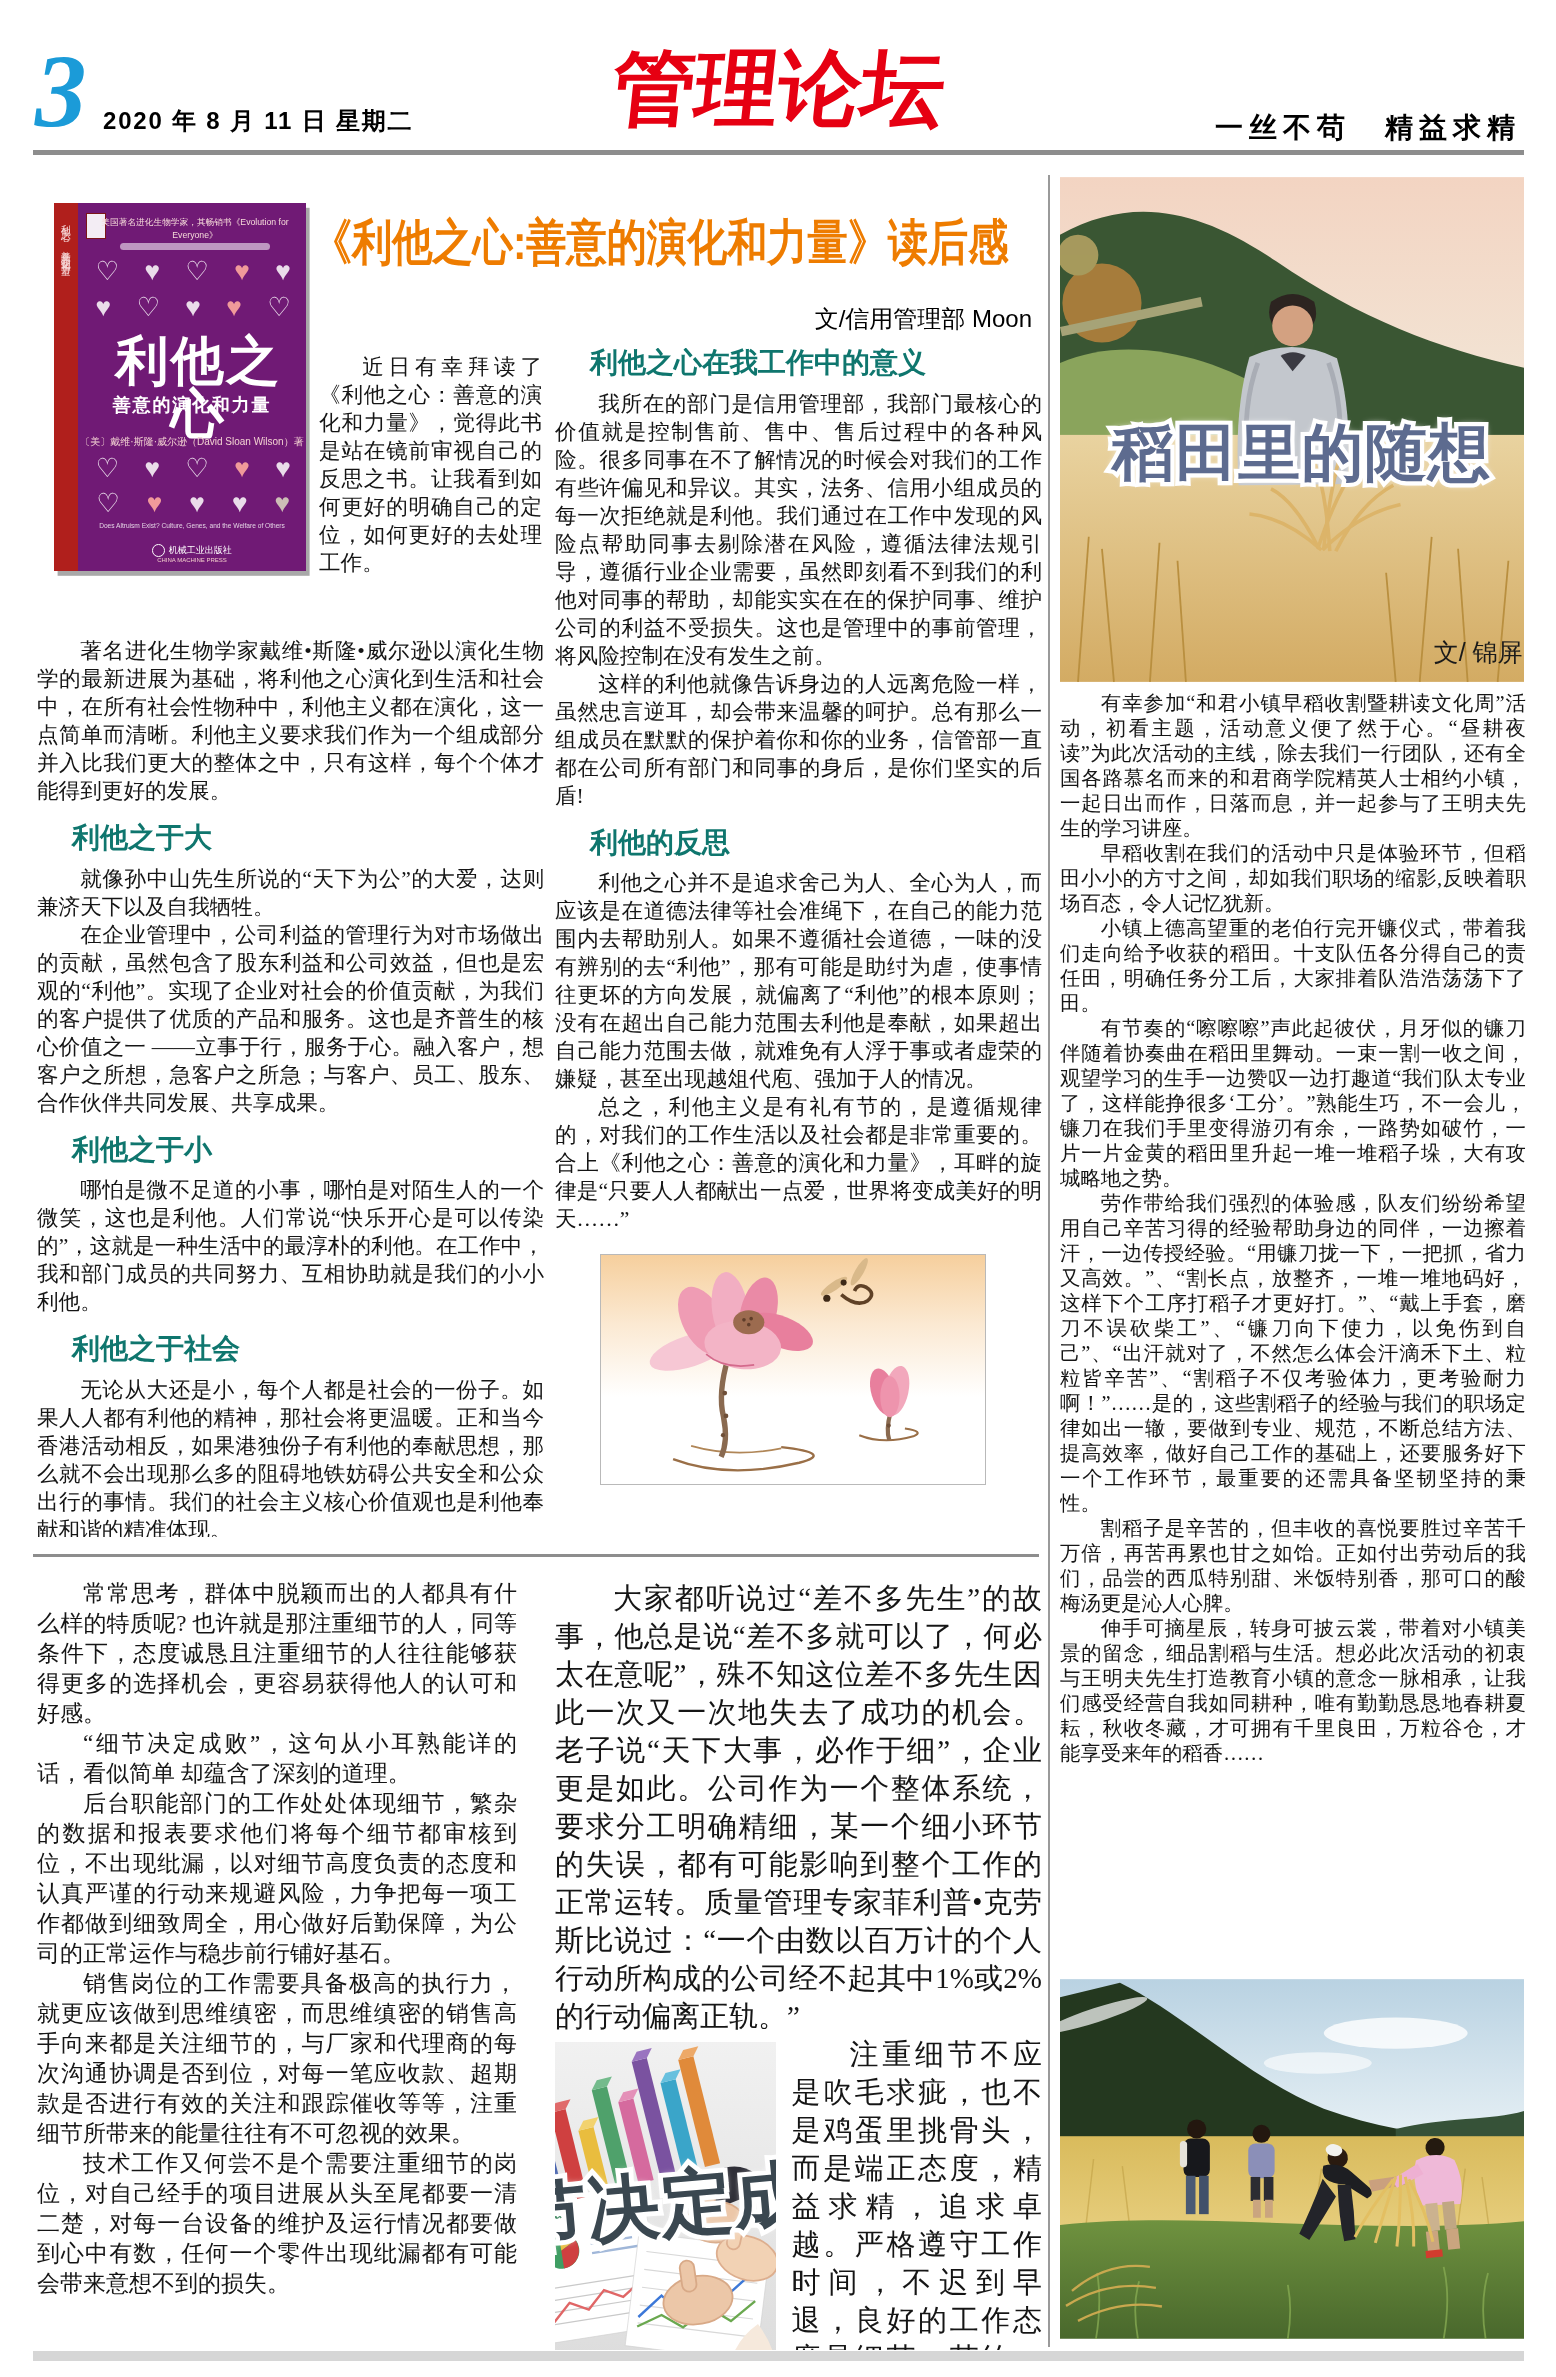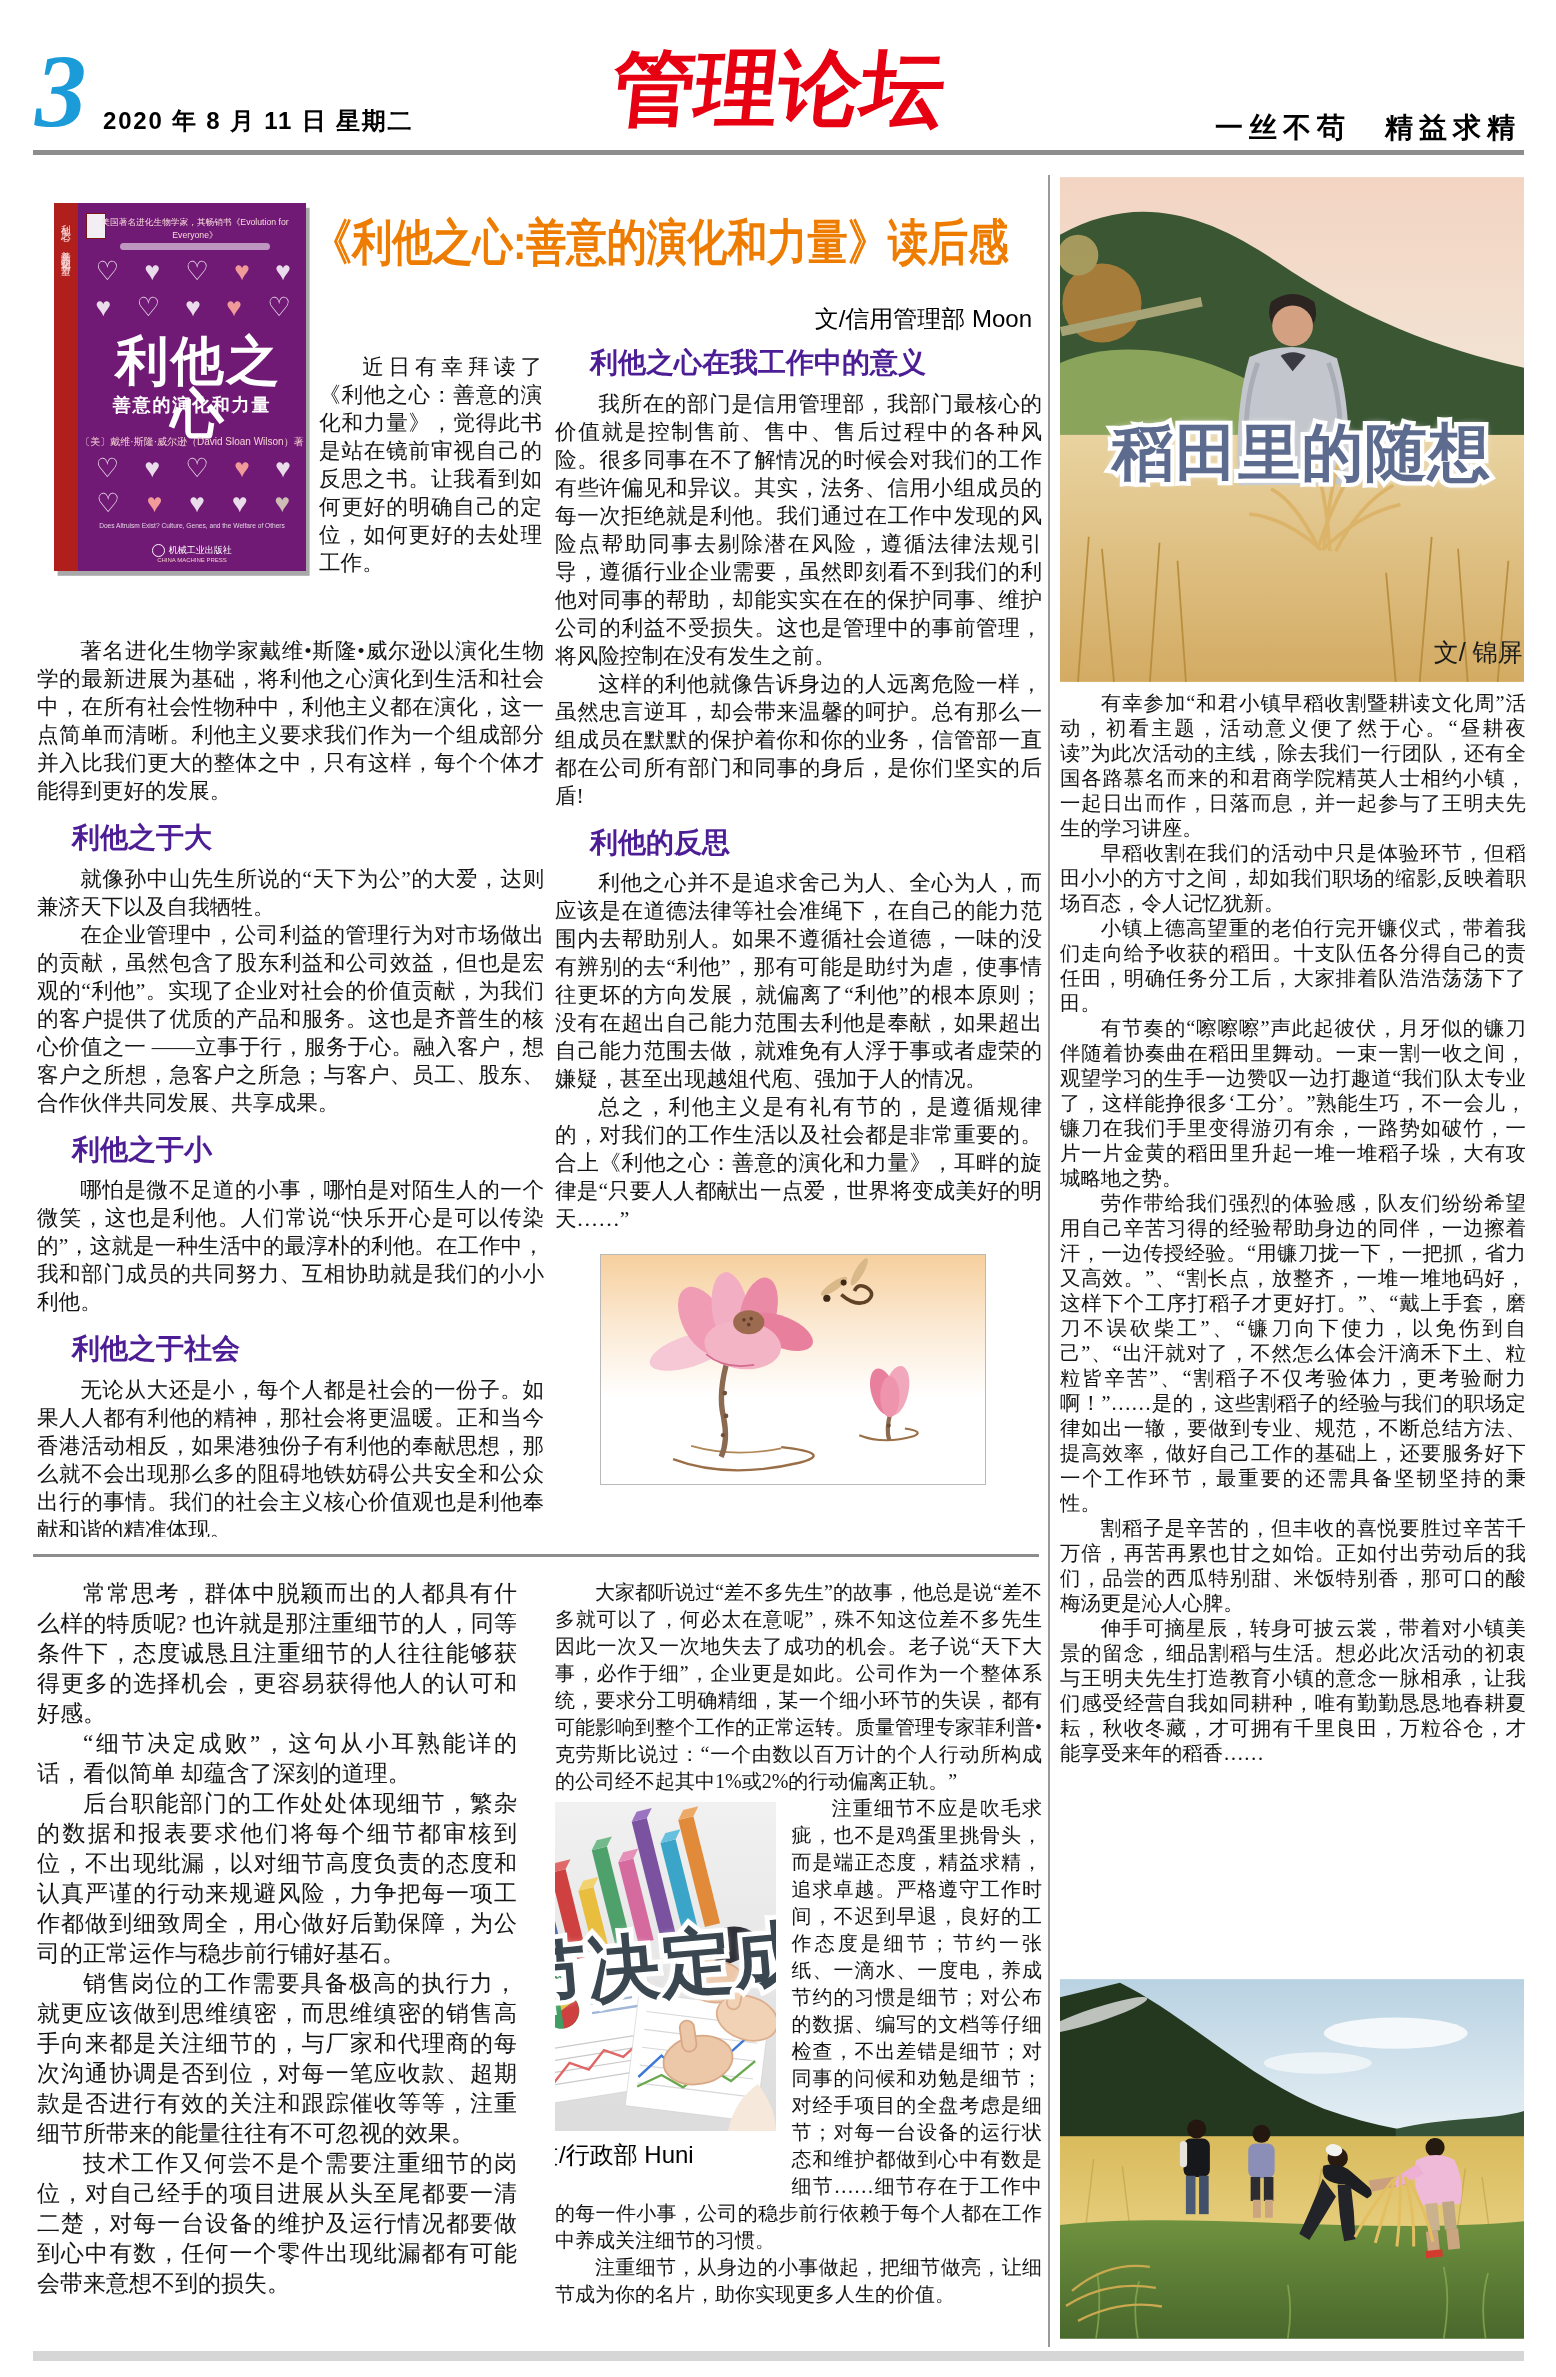--- a/index.html
+++ b/index.html
@@ -1,21 +1,21 @@
 <!DOCTYPE html>
 <html style="font-size:9.6px"><head>
 <meta charset="utf-8">
 <style>
   html,body{margin:0;padding:0;background:#ffffff;}
   body{width:1557px;height:2377px;position:relative;overflow:hidden;
        font-family:"Liberation Serif", serif;color:#111;}
   .abs{position:absolute;}
   p{margin:0;}
   .para{font:21.6px/28px "Liberation Serif", serif;text-align:justify;text-indent:2em;color:#151515;}
-  .sec-h{font:bold 28px/1.1 "Liberation Sans", sans-serif;color:#4c1d95;margin:18px 0 10.8px 35px;}
+  .sec-h{font:bold 28px/1.1 "Liberation Sans", sans-serif;color:#0f766e;margin:18px 0 10.8px 35px;}
 
   
   .pagenum{left:35px;top:40px;font:italic bold 103px/1 "Liberation Serif", serif;color:#1b9bd8;}
   .issuedate{left:103px;top:109px;font:bold 24px/1 "Liberation Sans", sans-serif;color:#000;letter-spacing:1.8px;}
   .masthead{left:0;top:40px;width:1557px;text-align:center;
             font:bold 83px/1.2 "Liberation Serif", serif;color:#e60012;transform:skewX(-6deg);}
   .slogan{right:36px;top:114px;font:bold 28px/1 "Liberation Sans", sans-serif;color:#000;letter-spacing:6px;}
   .hrule{left:33px;top:150px;width:1491px;height:5.4px;background:#8d8d8d;}
   .vdivider{left:1048px;top:175px;width:1.8px;height:2172px;background:#9a9a9a;}
   .middivider{left:33px;top:1554px;width:1006px;height:3px;background:#8d8d8d;}
@@ -64,21 +64,21 @@
       text-shadow:0 0 6px #fff,0 0 8.4px #fff,1.8px 1.8px 0 #fff,-1.8px 1.8px 0 #fff,1.8px -1.8px 0 #fff,-1.8px -1.8px 0 #fff;}
   .rice-byline{position:absolute;right:20.4px;bottom:17px;font:25px/1 "Liberation Sans", sans-serif;color:#1a1a1a;}
   .rice-text{left:1060px;top:691px;width:466px;height:1281px;overflow:hidden;}
   .rice-text .para{font-size:20.4px;line-height:25px;}
   .photo2{left:1060px;top:1979px;width:464px;height:360px;overflow:hidden;}
 
   
   .bl{left:37px;top:1579px;width:480px;height:768px;overflow:hidden;}
   .bl .para{font-size:23px;line-height:30px;}
   .bm{left:555px;top:1579px;width:487px;height:771px;overflow:hidden;}
-  .bm .para{font-size:20px;line-height:27px;}
+  .bm .para{font-size:29px;line-height:38px;}
   .detail-img{float:left;width:258px;height:377px;margin:7.2px 15.6px 3.6px -37px;position:relative;}
   .detail-photo{width:258px;height:329px;background:#ededed;position:relative;overflow:hidden;}
   .detail-caption{height:48px;display:flex;align-items:center;
                   font:24px/1 "Liberation Sans", sans-serif;color:#000;background:#fff;padding-left:17px;}
   .detail-title{position:absolute;left:-77px;top:127px;white-space:nowrap;transform:rotate(-5deg);
       font:bold 72px/1 "Liberation Sans", sans-serif;color:#3a4750;letter-spacing:1.2px;
       -webkit-text-stroke:9.6px #ffffff;paint-order:stroke fill;
       text-shadow:0 0 7.2px #fff,0 0 9.6px #fff,2.4px 2.4px 0 #fff,-2.4px 2.4px 0 #fff,2.4px -2.4px 0 #fff,-2.4px -2.4px 0 #fff;
       z-index:5;}
 </style>

